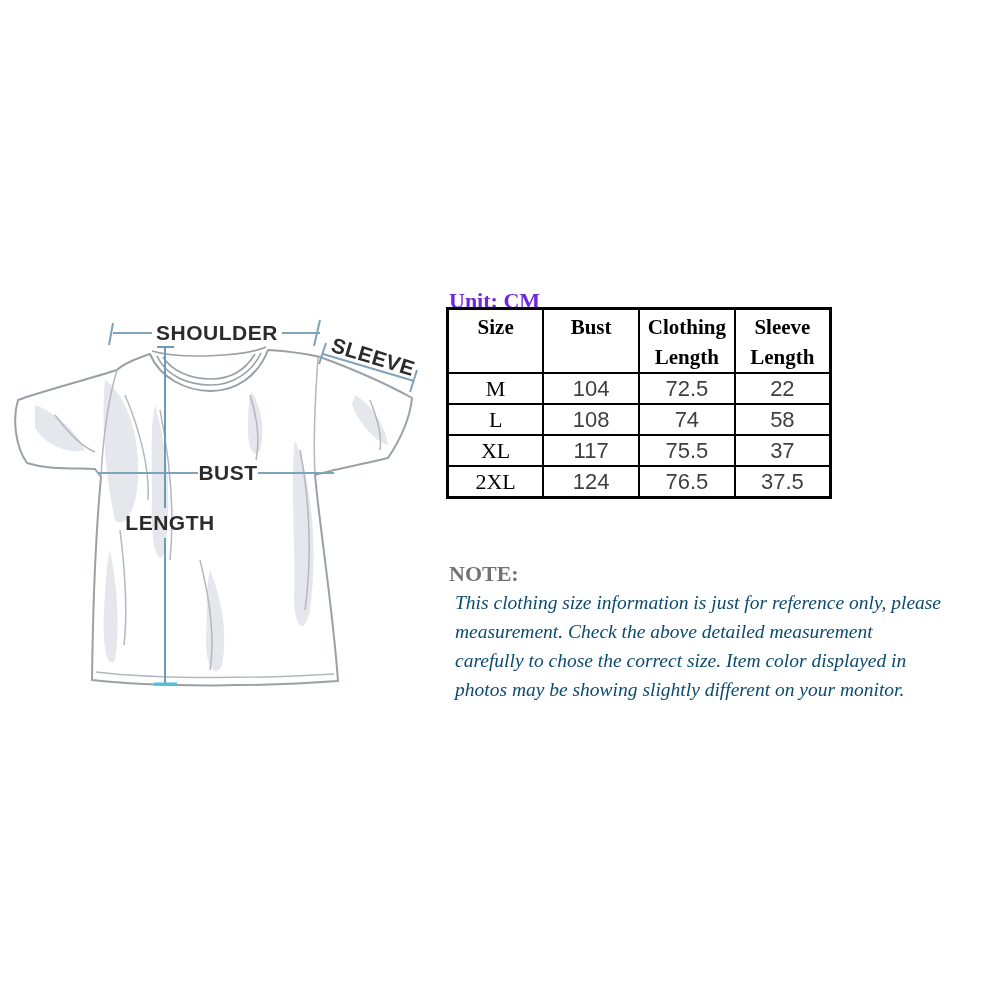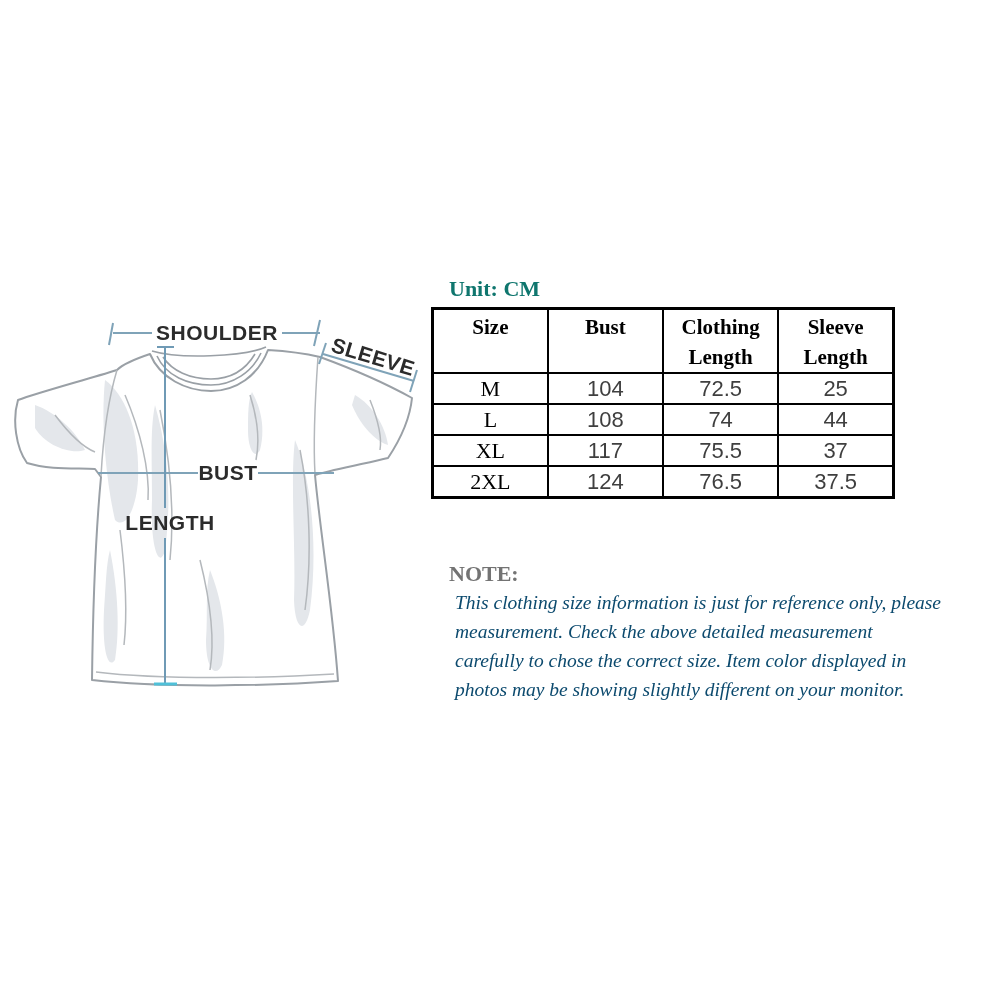--- a/index.html
+++ b/index.html
@@ -14,27 +14,27 @@
   #shirt-wrap{position:absolute;left:0;top:300px;width:460px;height:420px;}
   .diagram-label{
     font-family:"Liberation Sans",sans-serif;
     font-weight:bold;
     font-size:21px;
     fill:#2b2b2b;
     letter-spacing:.5px;
   }
   
   #unit-label{
-    position:absolute;left:449px;top:276px;
-    font-family:"Liberation Serif",serif;
-    font-weight:bold;font-size:22px;color:#0f766e;
+    position:absolute;left:449px;top:288px;
+    font-family:"Liberation Serif",serif;
+    font-weight:bold;font-size:22px;color:#6d28d9;
   }
   #size-table{
-    position:absolute;left:431px;top:307px;
-    width:464px;
+    position:absolute;left:446px;top:307px;
+    width:386px;
     border-collapse:collapse;
     table-layout:fixed;
     border:3px solid #000;
   }
   #size-table th,#size-table td{
     border:2px solid #000;
     text-align:center;
     padding:0;
   }
   #size-table th{
@@ -166,27 +166,27 @@
         <th>Bust</th>
         <th>Clothing Length</th>
         <th>Sleeve Length</th>
       </tr>
     </thead>
     <tbody>
       <tr>
         <td class="size-cell">M</td>
         <td class="num-cell">104</td>
         <td class="num-cell">72.5</td>
-        <td class="num-cell">25</td>
+        <td class="num-cell">22</td>
       </tr>
       <tr>
         <td class="size-cell">L</td>
         <td class="num-cell">108</td>
         <td class="num-cell">74</td>
-        <td class="num-cell">44</td>
+        <td class="num-cell">58</td>
       </tr>
       <tr>
         <td class="size-cell">XL</td>
         <td class="num-cell">117</td>
         <td class="num-cell">75.5</td>
         <td class="num-cell">37</td>
       </tr>
       <tr>
         <td class="size-cell">2XL</td>
         <td class="num-cell">124</td>

